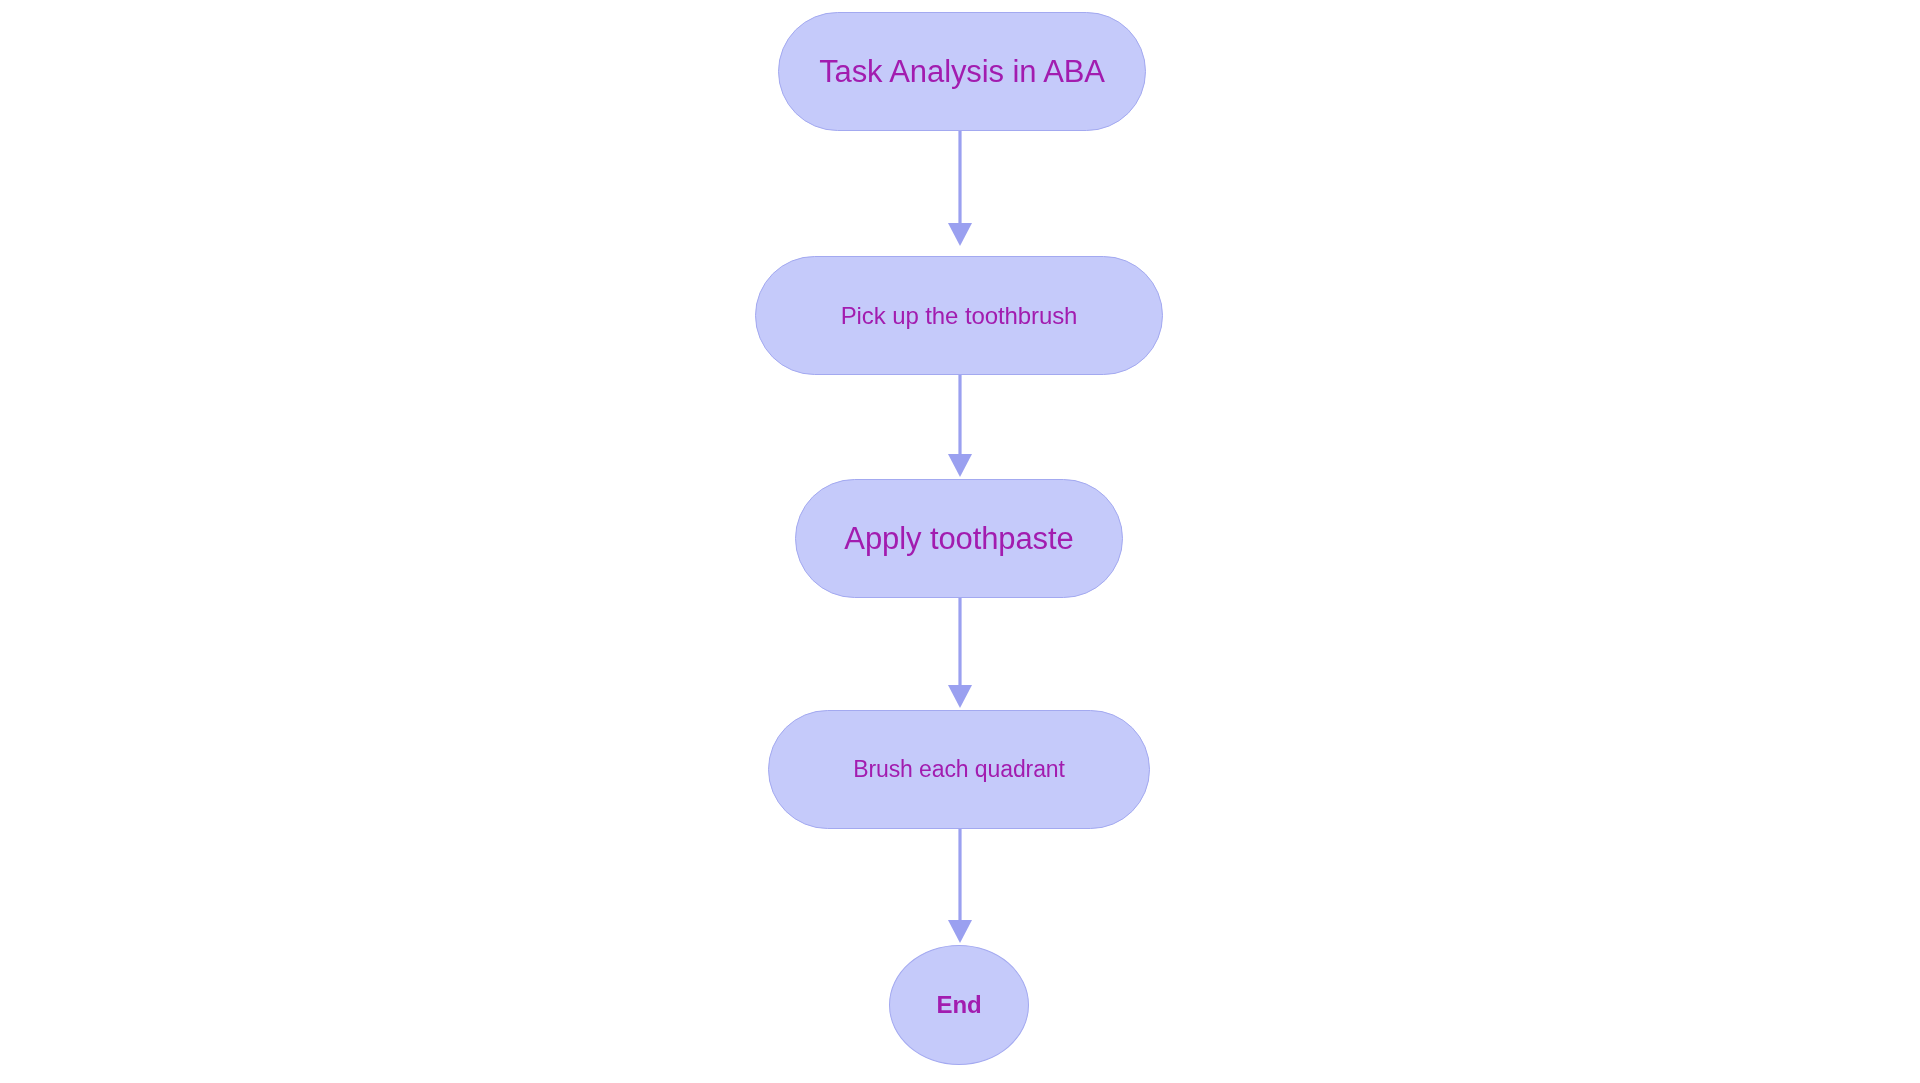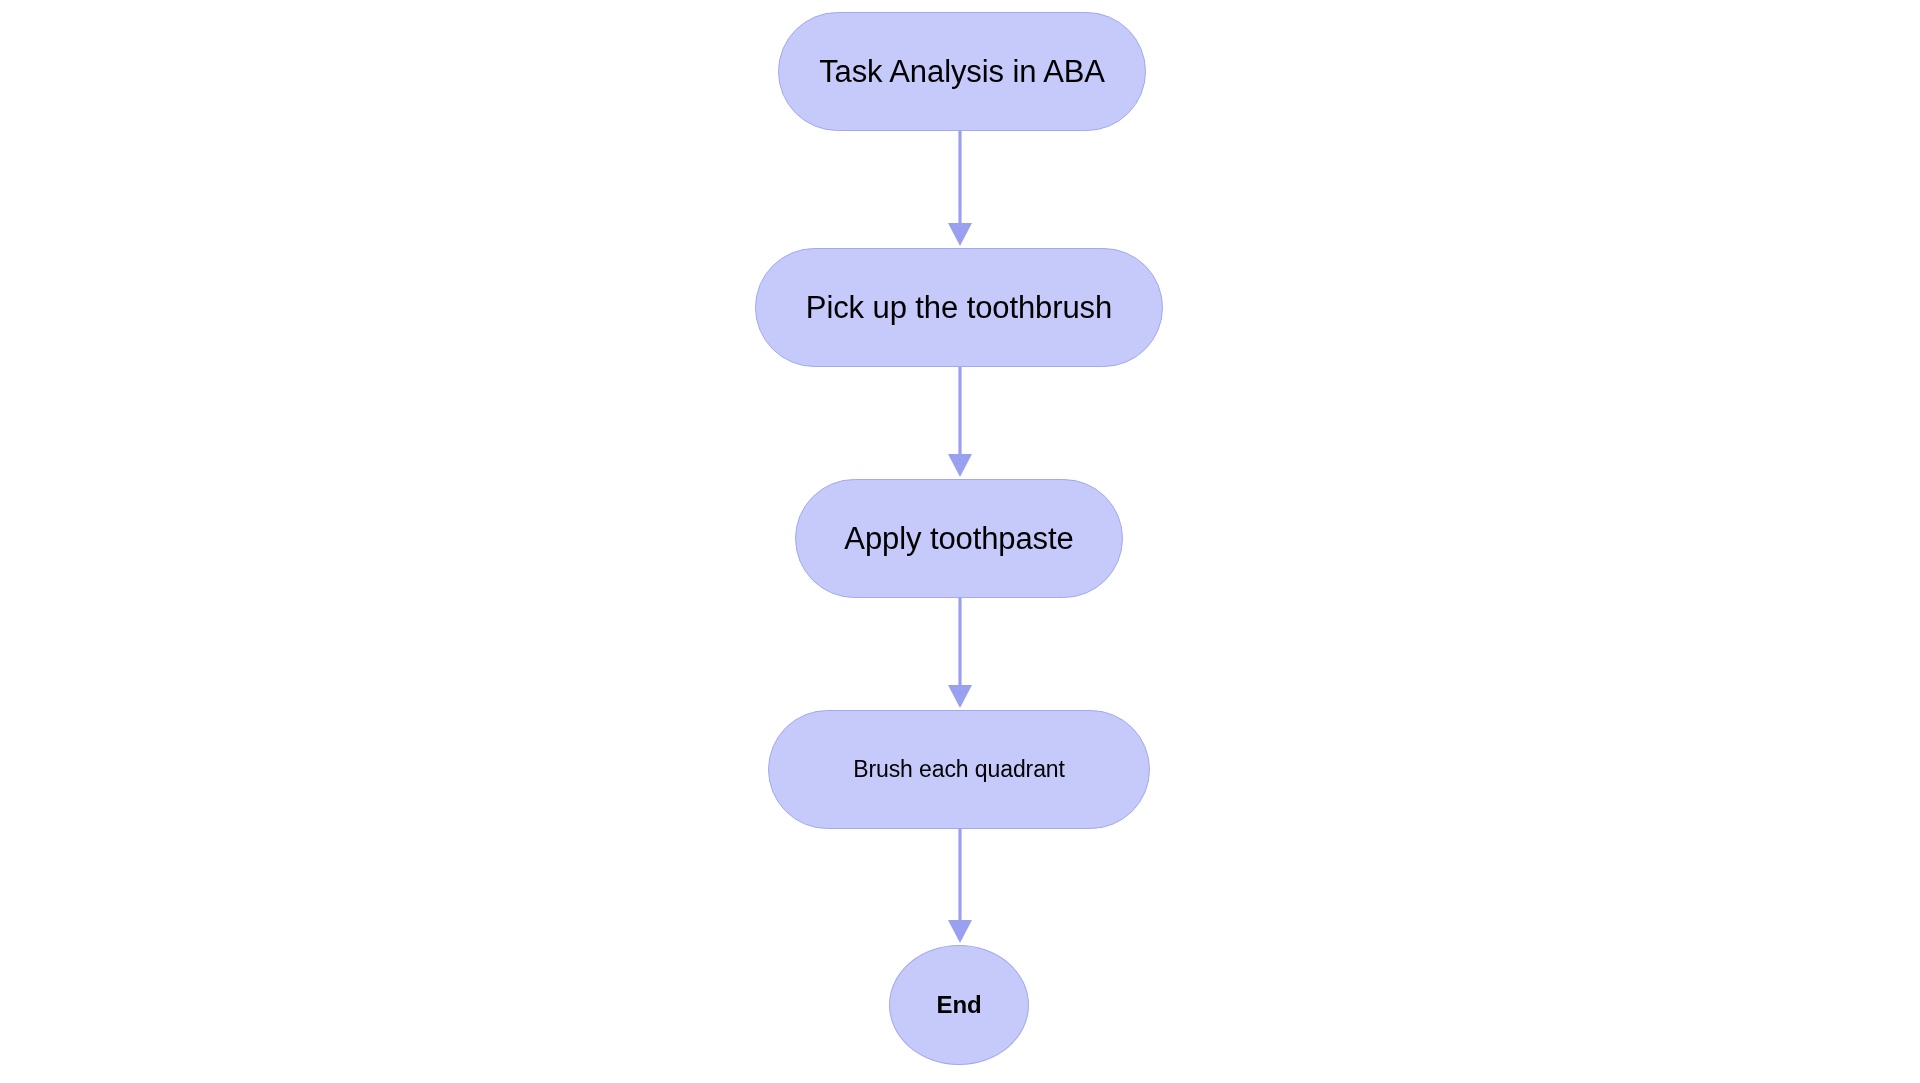--- a/index.html
+++ b/index.html
@@ -24,21 +24,21 @@
 
   
   .node {
     position: absolute;
     box-sizing: border-box;
     display: flex;
     align-items: center;
     justify-content: center;
     background: #c5cafa;
     border: 1.6px solid #a3a9f0;
-    color: #000000;
+    color: #a21caf;
     font-family: "Liberation Sans", sans-serif;
     font-weight: 400;
     white-space: nowrap;
     letter-spacing: -0.1px;
   }
   .node.stadium {
     border-radius: 999px;
   }
   .node-label {
     display: block;
@@ -46,23 +46,23 @@
     pointer-events: none;
   }
 
   
   #node-start {
     left: 778px;  top: 12px;
     width: 368px; height: 119px;
     font-size: 31px;
   }
   #node-step-1 {
-    left: 755px;  top: 248px;
+    left: 755px;  top: 256px;
     width: 408px; height: 119px;
-    font-size: 31px;
+    font-size: 24px;
   }
   #node-step-2 {
     left: 795px;  top: 479px;
     width: 328px; height: 119px;
     font-size: 31px;
   }
   #node-step-3 {
     left: 768px;  top: 710px;
     width: 382px; height: 119px;
     font-size: 23px;

